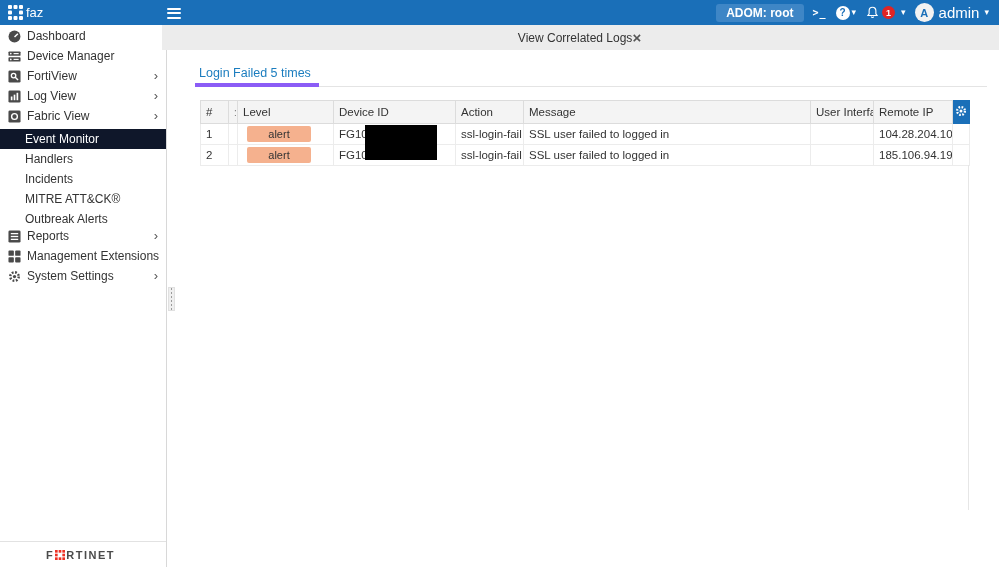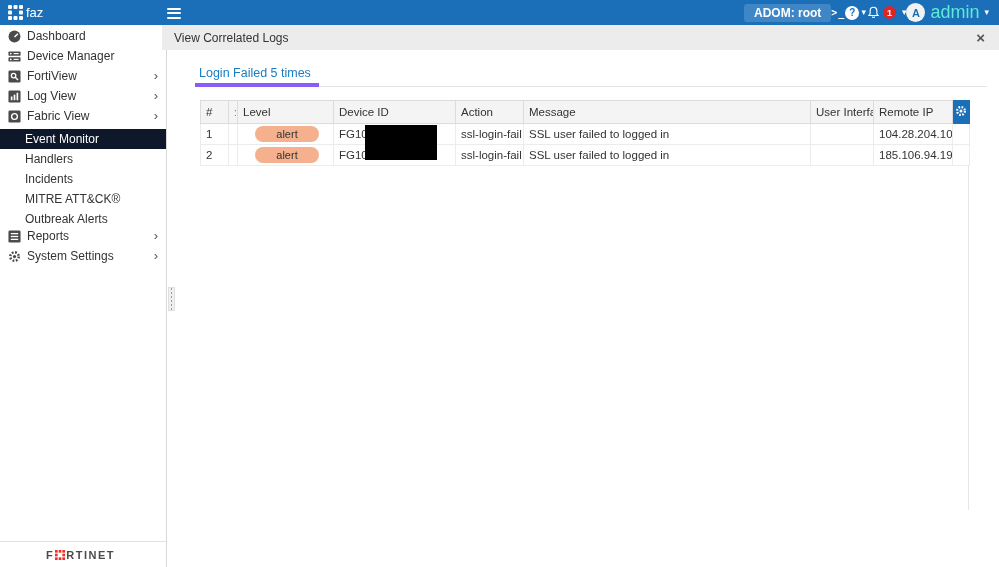--- a/index.html
+++ b/index.html
@@ -11,42 +11,42 @@
 
   
   .topbar {
     position:absolute; top:0; left:0; width:999px; height:25px;
     background:#1a6fb8; display:flex; align-items:center;
   }
   .brand { display:flex; align-items:center; gap:3px; padding-left:8px; }
   .brand-text { color:#fff; font-size:13px; }
   .hamburger { position:absolute; left:167px; top:5px; cursor:pointer; }
   .hamburger span { display:block; width:14px; height:2px; background:#fff; margin:2.5px 0; border-radius:1px; }
-  .topbar-right { margin-left:auto; display:flex; align-items:center; padding-right:10px; }
+  .topbar-right { margin-left:auto; display:flex; align-items:center; gap:9px; padding-right:10px; }
   .adom-btn {
     background:#3e86c6; color:#fff; font-size:12px; font-weight:bold;
     padding:2px 10px; border-radius:3px; cursor:pointer;
   }
   .cli { color:#fff; font-family:"DejaVu Sans Mono",monospace; font-size:10px; font-weight:bold; letter-spacing:1px; cursor:pointer; }
   .iconbtn { display:flex; align-items:center; gap:2px; cursor:pointer; }
   .help-circle {
     width:14px; height:14px; border-radius:50%; background:#fff; color:#1a6fb8;
     font-size:10px; font-weight:bold; display:flex; align-items:center; justify-content:center;
   }
   .caret { color:#fff; font-size:9px; line-height:1; }
   .bell-wrap { display:flex; align-items:center; gap:2px; cursor:pointer; }
   .badge {
     min-width:13px; height:13px; border-radius:7px; background:#e02424; color:#fff;
     font-size:9px; font-weight:bold; display:flex; align-items:center; justify-content:center; padding:0 3px;
   }
   .avatar {
     width:19px; height:19px; border-radius:50%; background:#f2f2f2; color:#1a6fb8;
     font-size:11px; font-weight:bold; display:flex; align-items:center; justify-content:center;
   }
-  .username { color:#5eead4; font-size:18px; }
+  .username { color:#ffffff; font-size:15px; }
 
   
   .sidebar {
     position:absolute; top:25px; left:0; width:167px; bottom:0; background:#fff;
     border-right:1px solid #d8d8d8; display:flex; flex-direction:column;
   }
   .menu { flex:1; padding-top:4px; }
   .menu-item {
     height:20px; display:flex; align-items:flex-start; padding:0 8px 0 7px;
     font-size:12px; color:#333; cursor:pointer; white-space:nowrap;
@@ -58,21 +58,21 @@
   .sub-item.selected { background:#0f172a; color:#fff; }
   .sidebar-footer {
     height:26px; border-top:1px solid #e2e2e2; display:flex; align-items:center; padding-left:46px;
   }
   .fbrand { display:flex; align-items:center; font-size:11px; font-weight:bold; color:#4b4b4b; letter-spacing:1.5px; }
   .fbrand svg { margin:0 1px; }
 
   
   .panel-titlebar {
     position:absolute; top:25px; left:162px; right:0; height:25px; background:#ececec;
-    display:flex; align-items:center; justify-content:space-between; padding:0 14px 0 12px;
+    display:flex; align-items:center; justify-content:center; padding:0 14px 0 12px;
     font-size:12px; color:#333;
   }
   .close-x { color:#555; font-size:15px; font-weight:bold; cursor:pointer; line-height:1; }
 
   .tabbar {
     position:absolute; top:62px; left:195px; right:12px; height:25px;
     border-bottom:1px solid #e4e4e4; display:flex;
   }
   .tab {
     font-size:12.5px; color:#1b7dbf; padding:4px 8px 0 4px; cursor:pointer;
@@ -94,21 +94,21 @@
   .col-dev   { width:122px; }
   .col-act   { width:68px; }
   .col-msg   { width:287px; }
   .col-ui    { width:63px; }
   .col-ip    { width:79px; }
   .col-gear  { width:17px; }
   th.gear-th { background:#1a6fb8; border-color:#1a6fb8; padding:0; text-align:center; cursor:pointer; }
   .mini-hdr { color:#777; font-size:10px; }
   .lvl-badge {
     display:inline-block; width:64px; text-align:center; background:#f5b18e; color:#333;
-    border-radius:8px; font-size:11px; padding:2px 0; margin-left:12px;
+    border-radius:2px; font-size:11px; padding:2px 0; margin-left:4px;
   }
   .redaction { position:absolute; left:165px; top:25px; width:72px; height:35px; background:#000; z-index:3; }
 
   .table-right-rule { position:absolute; left:968px; top:165px; width:1px; height:345px; background:#e6e6e6; }
 
   .gutter-handle {
     position:absolute; left:168px; top:287px; width:7px; height:24px;
     background-color:#efefef; border:1px solid #e0e0e0; cursor:col-resize;
     background-image:radial-gradient(circle, #9a9a9a 0.8px, transparent 0.9px);
     background-size:3px 4px; background-position:1px 3px; background-repeat:repeat;
@@ -241,20 +241,33 @@
       <span class="micon">
         <svg width="13" height="13" viewBox="0 0 14 14">
             <rect x="0.5" y="0.5" width="13" height="13" rx="1.5" fill="#4a4a4a"></rect>
             <rect x="3" y="3.2" width="8" height="1.4" fill="#fff"></rect>
             <rect x="3" y="6.3" width="8" height="1.4" fill="#fff"></rect>
             <rect x="3" y="9.4" width="8" height="1.4" fill="#fff"></rect>
           </svg>
       </span>
       <span>Reports</span>
       <span class="chev">›</span>
+    </div>
+    <div class="menu-item">
+      <span class="micon">
+        <svg width="13" height="13" viewBox="0 0 14 14">
+            <g fill="#4a4a4a">
+              <rect x="0.5" y="0.5" width="5.8" height="5.8" rx="1"></rect>
+              <rect x="7.7" y="0.5" width="5.8" height="5.8" rx="1"></rect>
+              <rect x="0.5" y="7.7" width="5.8" height="5.8" rx="1"></rect>
+              <rect x="7.7" y="7.7" width="5.8" height="5.8" rx="1"></rect>
+            </g>
+          </svg>
+      </span>
+      <span>Management Extensions</span>
     </div>
     <div class="menu-item">
       <span class="micon">
         <svg width="13" height="13" viewBox="0 0 16 16">
             <circle cx="8" cy="8" r="5.2" fill="none" stroke="#4a4a4a" stroke-width="3" stroke-dasharray="2.2 1.9"></circle>
             <circle cx="8" cy="8" r="2" fill="#4a4a4a"></circle>
           </svg>
       </span>
       <span>System Settings</span>
       <span class="chev">›</span>

